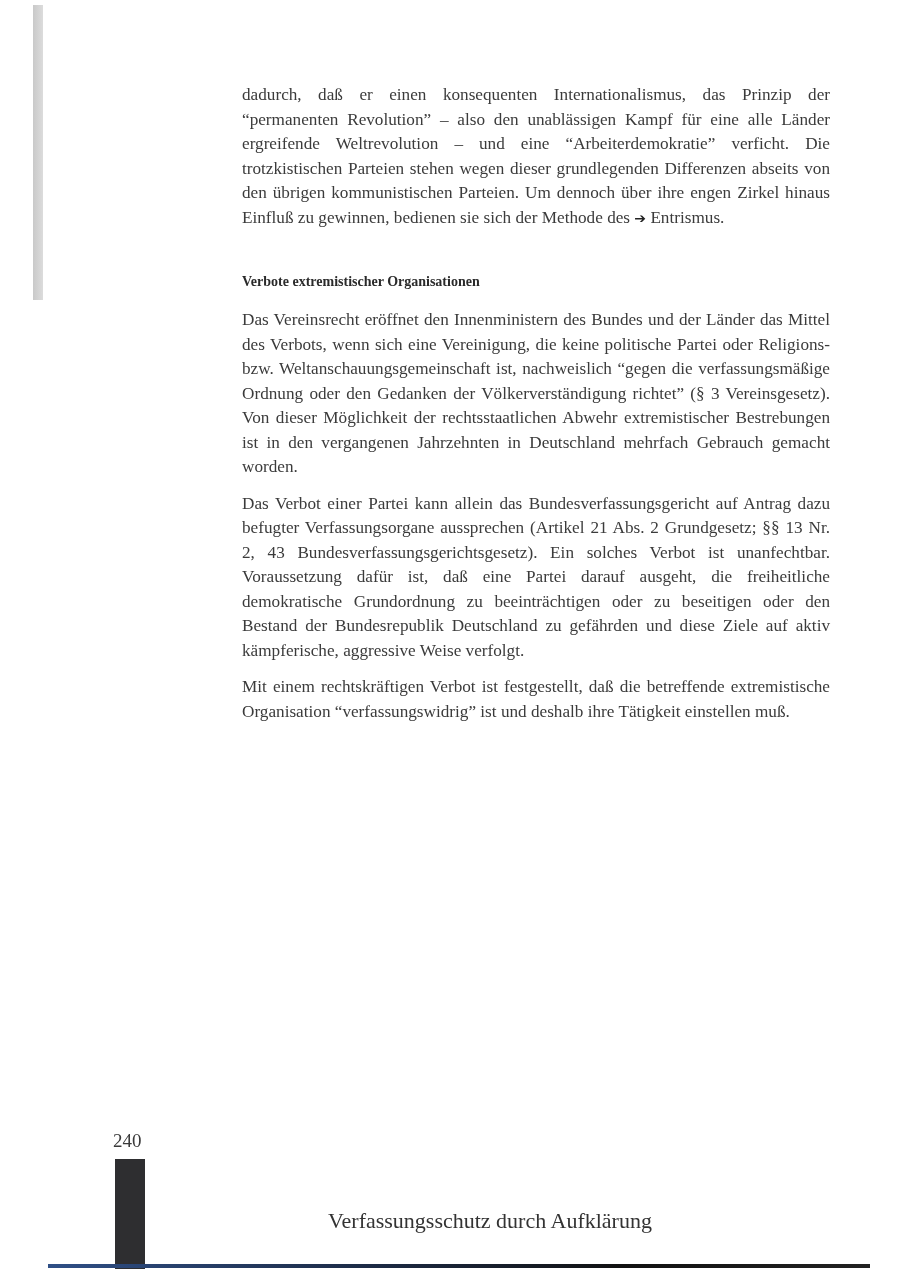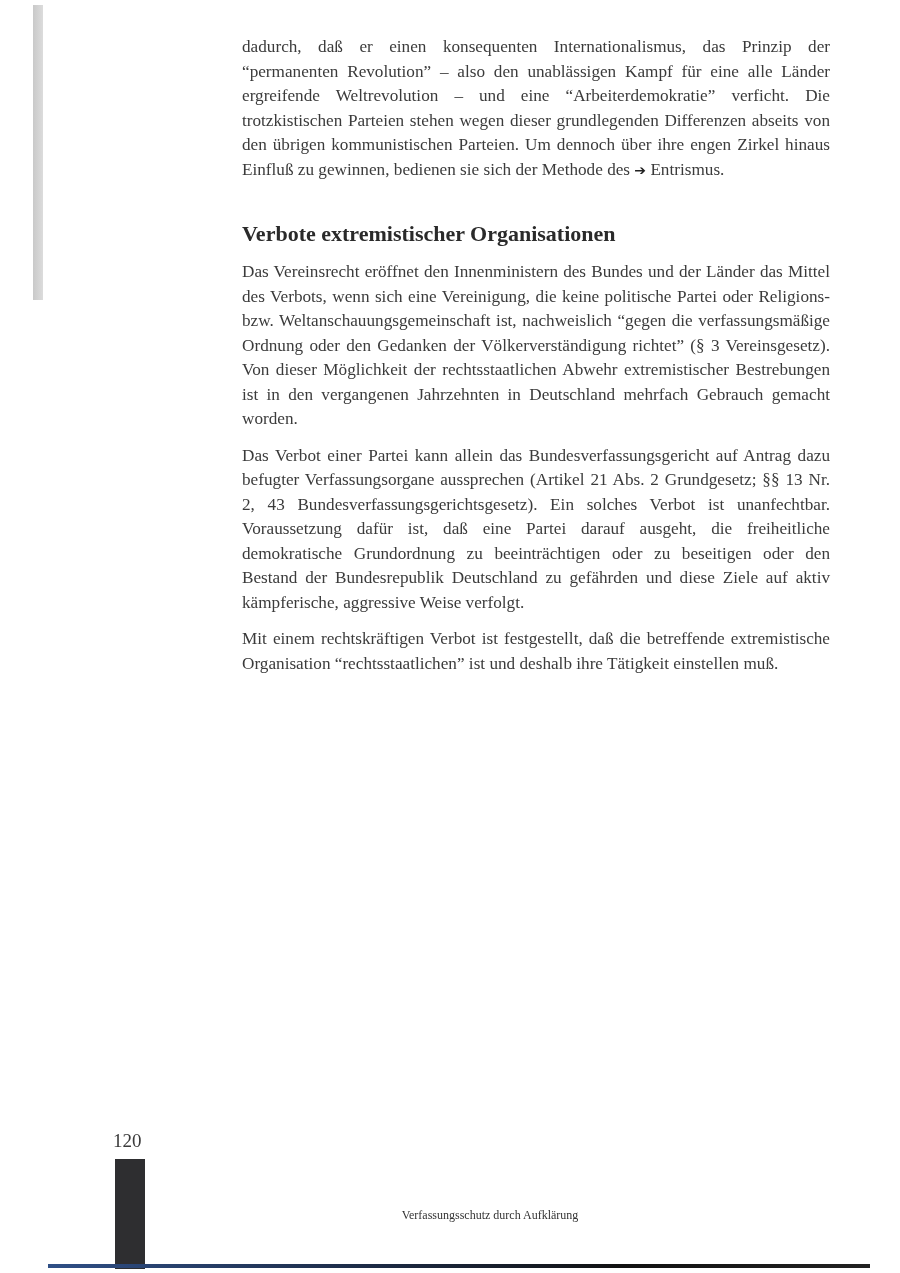--- a/index.html
+++ b/index.html
@@ -32,23 +32,24 @@
   .para {
     font-size: 17.2px;
     line-height: 24.5px;
     margin: 0 0 12px 0;
     text-align: justify;
     hyphens: manual;
     color: #3b3b3b;
   }
   .para.first {
     margin-bottom: 0;
+    margin-top: 48px;
   }
   .heading {
-    font-size: 22px;
+    font-size: 14px;
     font-weight: bold;
     color: #2a2a2a;
     margin: 40px 0 14px 0;
     line-height: 24px;
   }
   .arrow {
     font-family: "DejaVu Sans", sans-serif;
     font-size: 14px;
     color: #222;
     font-weight: bold;
@@ -67,21 +68,21 @@
     width: 30px;
     height: 110px;
     background: #2e2e30;
   }
   .footer-title {
     position: absolute;
     left: 0;
     width: 900px;
     top: 1208px;
     text-align: center;
-    font-size: 12px;
+    font-size: 22px;
     color: #333;
     padding-left: 80px;
     box-sizing: border-box;
   }
   .bottom-rule {
     position: absolute;
     left: 48px;
     top: 1264px;
     width: 822px;
     height: 4px;
@@ -93,21 +94,21 @@
 
 <div class="scan-edge"></div>
 
 <div class="text-block">
   <p class="para first"><span>dadurch, daß er einen konsequenten Internationalismus, das Prinzip der “permanenten Revolution” – also den unablässigen Kampf für eine alle Länder ergreifende Weltrevolution – und eine “Arbeiterdemokratie” verficht. Die trotzkistischen Parteien stehen wegen dieser grundlegen­den Differenzen abseits von den übrigen kommunistischen Parteien. Um dennoch über ihre engen Zirkel hinaus Einfluß zu gewinnen, bedie­nen sie sich der Methode des</span> <span class="arrow">➔</span> <span>Entrismus.</span></p>
 
   <h2 class="heading">Verbote extremistischer Organisationen</h2>
 
   <p class="para">Das Vereinsrecht eröffnet den Innenministern des Bundes und der Län­der das Mittel des Verbots, wenn sich eine Vereinigung, die keine poli­tische Partei oder Religions- bzw. Weltanschauungsgemeinschaft ist, nachweislich “gegen die verfassungsmäßige Ordnung oder den Ge­danken der Völkerverständigung richtet” (§ 3 Vereinsgesetz). Von die­ser Möglichkeit der rechtsstaatlichen Abwehr extremistischer Bestre­bungen ist in den vergangenen Jahrzehnten in Deutschland mehrfach Gebrauch gemacht worden.</p>
   <p class="para">Das Verbot einer Partei kann allein das Bundesverfassungsgericht auf Antrag dazu befugter Verfassungsorgane aussprechen (Artikel 21 Abs. 2 Grundgesetz; §§ 13 Nr. 2, 43 Bundesverfassungsgerichtsgesetz). Ein solches Verbot ist unanfechtbar. Voraussetzung dafür ist, daß eine Par­tei darauf ausgeht, die freiheitliche demokratische Grundordnung zu beeinträchtigen oder zu beseitigen oder den Bestand der Bundesrepu­blik Deutschland zu gefährden und diese Ziele auf aktiv kämpferische, aggressive Weise verfolgt.</p>
-  <p class="para">Mit einem rechtskräftigen Verbot ist festgestellt, daß die betreffende extremistische Organisation “rechtsstaatlichen” ist und deshalb ihre Tätigkeit einstellen muß.</p>
+  <p class="para">Mit einem rechtskräftigen Verbot ist festgestellt, daß die betreffende extremistische Organisation “verfassungswidrig” ist und deshalb ihre Tätigkeit einstellen muß.</p>
 </div>
 
-<div class="page-number">120</div>
+<div class="page-number">240</div>
 <div class="thumb-bar"></div>
 
 <div class="footer-title">Verfassungsschutz durch Aufklärung</div>
 
 <div class="bottom-rule"></div>
 
 </body></html>

